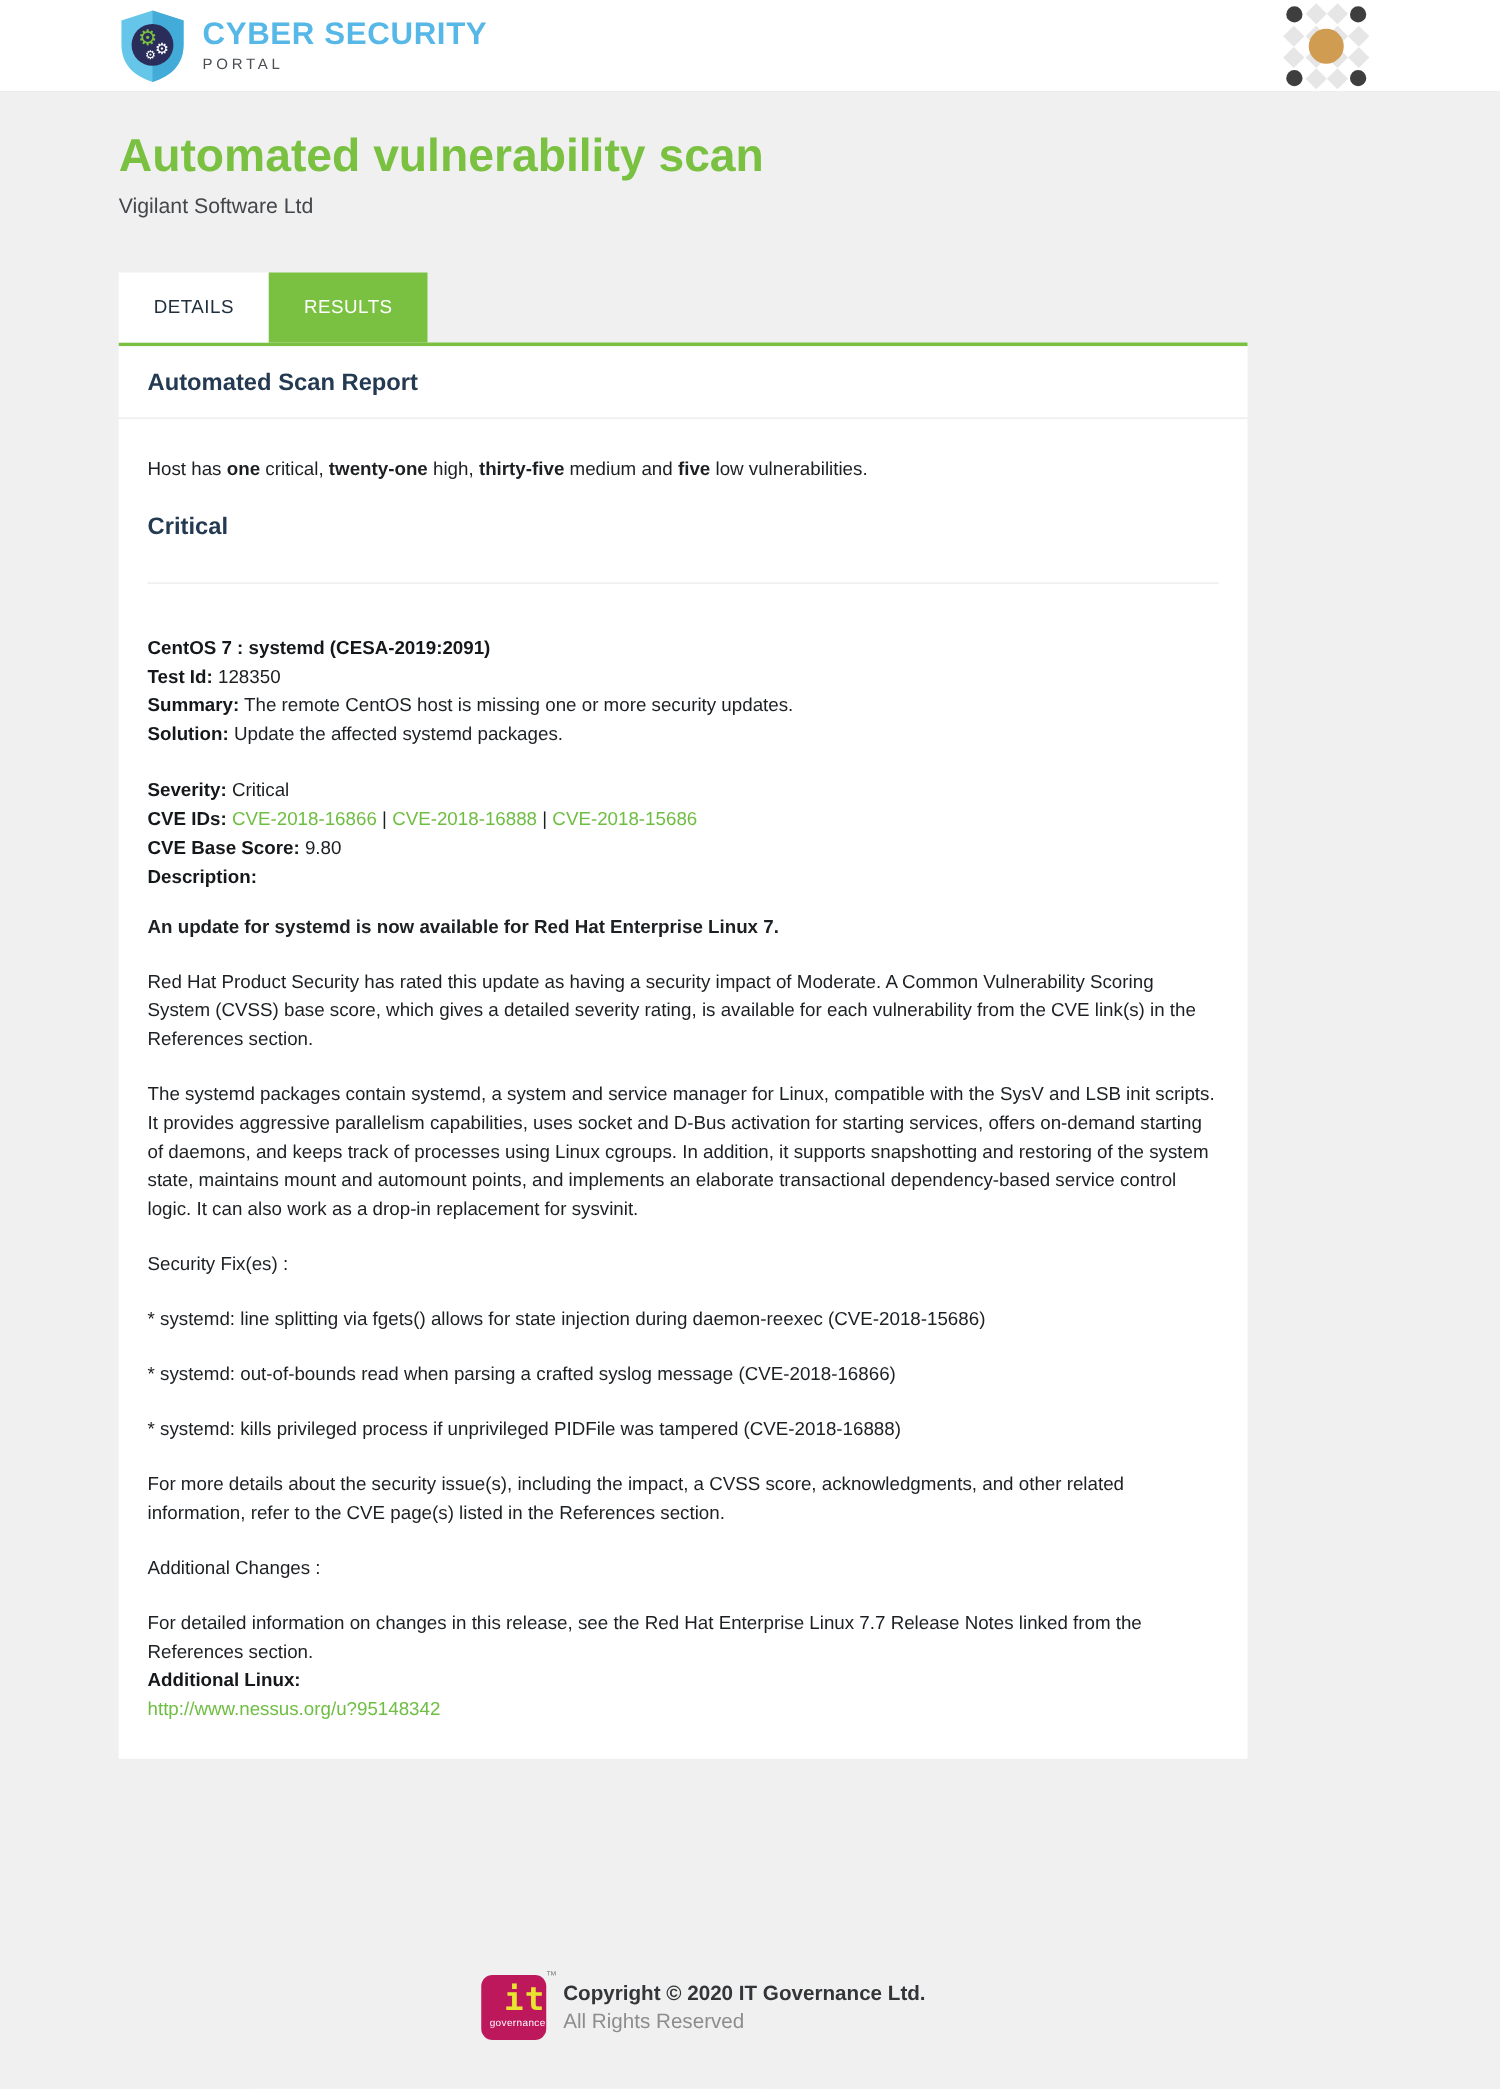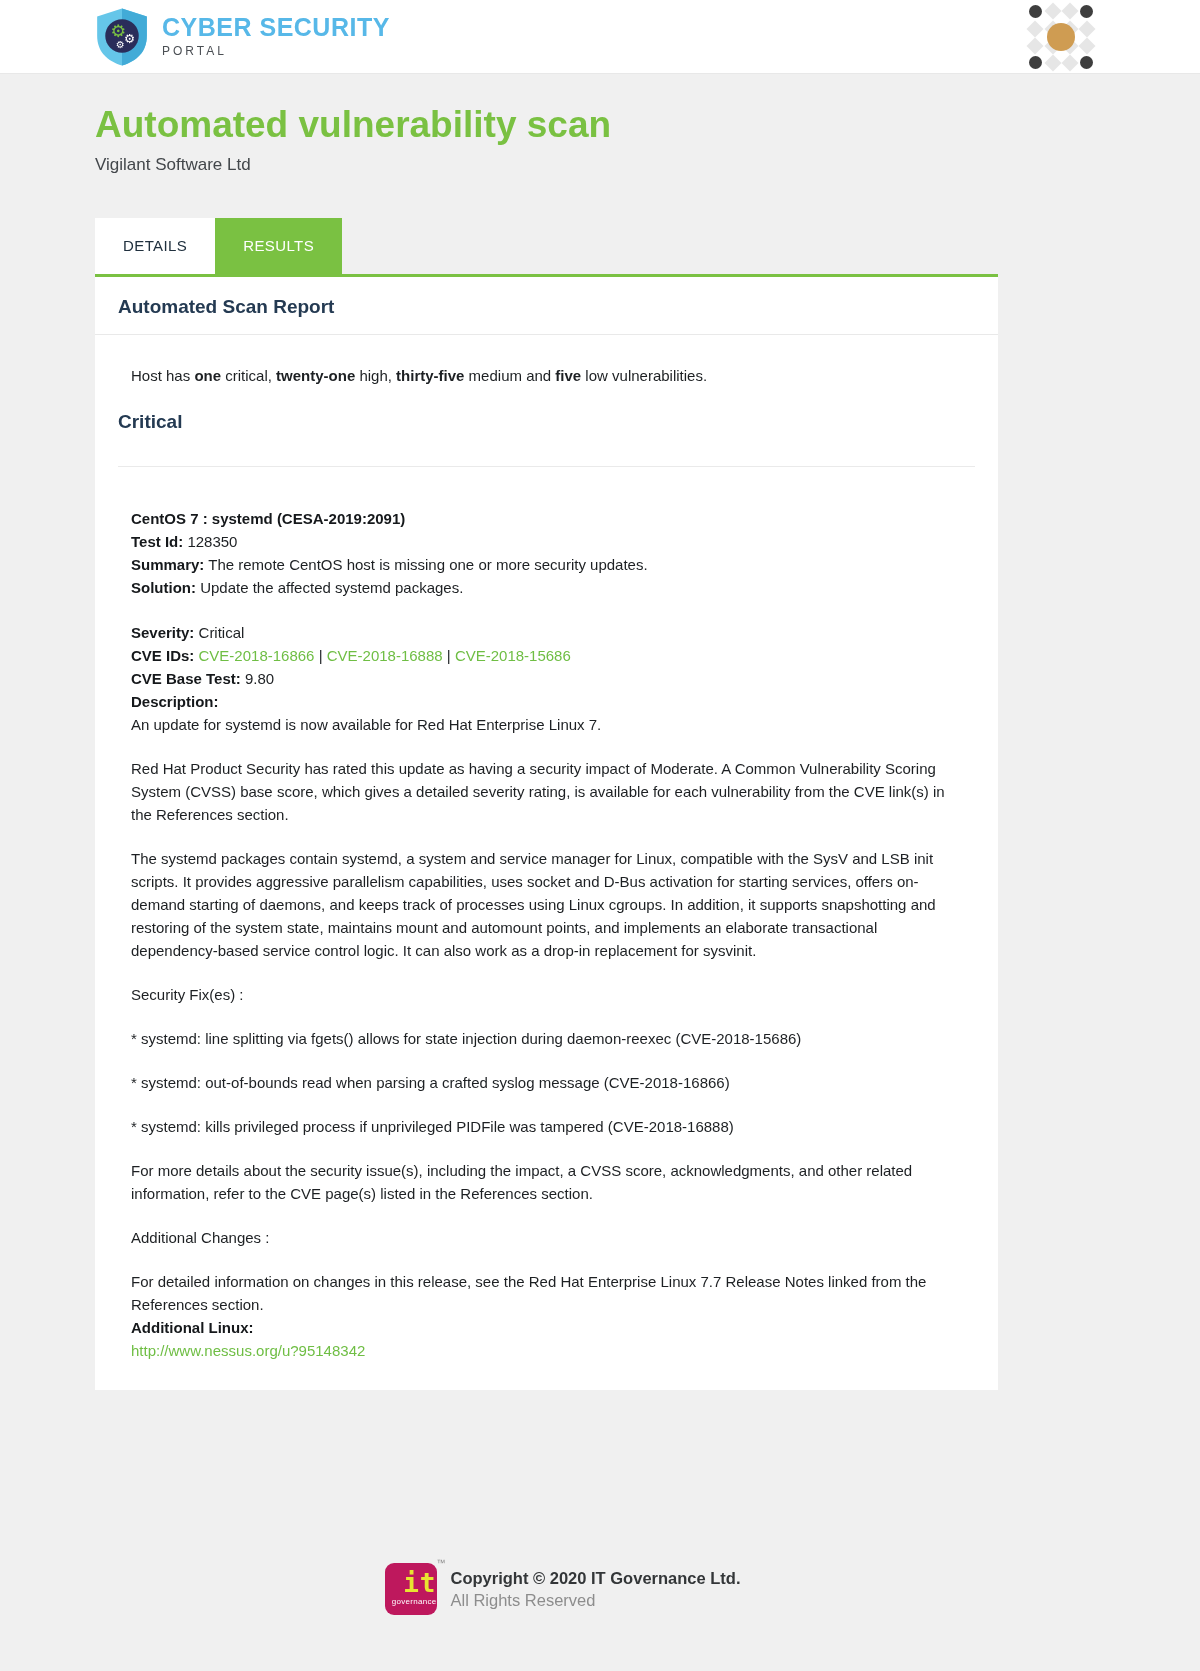--- a/index.html
+++ b/index.html
@@ -83,32 +83,32 @@
   .card { background: #ffffff; padding: 18px 0 28px; }
   .card h2 {
     font-size: 19px;
     font-weight: bold;
     color: #243a52;
     padding: 0 23px;
     line-height: 24px;
   }
   .full-divider { border: 0; border-top: 1px solid #e9e9e9; margin-top: 15px; }
   .inset-divider { border: 0; border-top: 1px solid #eaeaea; margin: 32px 23px 0; }
-  .body-pad { padding: 0 36px; }
+  .body-pad { padding: 0 23px; }
 
   .host-summary { margin-top: 29px; font-size: 15px; line-height: 23px; }
   .critical-heading { margin-top: 23px; }
 
   .vuln { margin-top: 40px; font-size: 15px; line-height: 23px; }
   .vuln .line { margin: 0; }
   .vuln .gap-above { margin-top: 22px; }
   .vuln strong { font-weight: bold; color: #15181b; }
   .vuln a { color: #6fbe44; text-decoration: none; cursor: pointer; }
   .paragraphs p { margin-top: 21px; font-size: 15px; line-height: 23px; }
-  .paragraphs p.first { margin-top: 0; }
+  .paragraphs p.first { margin-top: 17px; font-weight: bold; }
   .desc-label { margin-top: 21px; }
 
   
   .footer {
     width: 935px;
     margin-left: 95px;
     margin-top: 173px;
     display: flex;
     align-items: center;
     justify-content: center;
@@ -197,21 +197,21 @@
     <hr class="inset-divider">
 
     <div class="body-pad vuln">
       <p class="line"><strong>CentOS 7 : systemd (CESA-2019:2091)</strong></p>
       <p class="line"><strong>Test Id:</strong> <span>128350</span></p>
       <p class="line"><strong>Summary:</strong> <span>The remote CentOS host is missing one or more security updates.</span></p>
       <p class="line"><strong>Solution:</strong> <span>Update the affected systemd packages.</span></p>
 
       <p class="line gap-above"><strong>Severity:</strong> <span>Critical</span></p>
       <p class="line"><strong>CVE IDs:</strong> <a>CVE-2018-16866</a> <span>|</span> <a>CVE-2018-16888</a> <span>|</span> <a>CVE-2018-15686</a></p>
-      <p class="line"><strong>CVE Base Test:</strong> <span>9.80</span></p>
+      <p class="line"><strong>CVE Base Score:</strong> <span>9.80</span></p>
 
       <p class="line desc-label"><strong>Description:</strong></p>
       <div class="paragraphs">
         <p class="first">An update for systemd is now available for Red Hat Enterprise Linux 7.</p>
         <p>Red Hat Product Security has rated this update as having a security impact of Moderate. A Common Vulnerability Scoring System (CVSS) base score, which gives a detailed severity rating, is available for each vulnerability from the CVE link(s) in the References section.</p>
         <p>The systemd packages contain systemd, a system and service manager for Linux, compatible with the SysV and LSB init scripts. It provides aggressive parallelism capabilities, uses socket and D-Bus activation for starting services, offers on-demand starting of daemons, and keeps track of processes using Linux cgroups. In addition, it supports snapshotting and restoring of the system state, maintains mount and automount points, and implements an elaborate transactional dependency-based service control logic. It can also work as a drop-in replacement for sysvinit.</p>
         <p>Security Fix(es) :</p>
         <p>* systemd: line splitting via fgets() allows for state injection during daemon-reexec (CVE-2018-15686)</p>
         <p>* systemd: out-of-bounds read when parsing a crafted syslog message (CVE-2018-16866)</p>
         <p>* systemd: kills privileged process if unprivileged PIDFile was tampered (CVE-2018-16888)</p>

